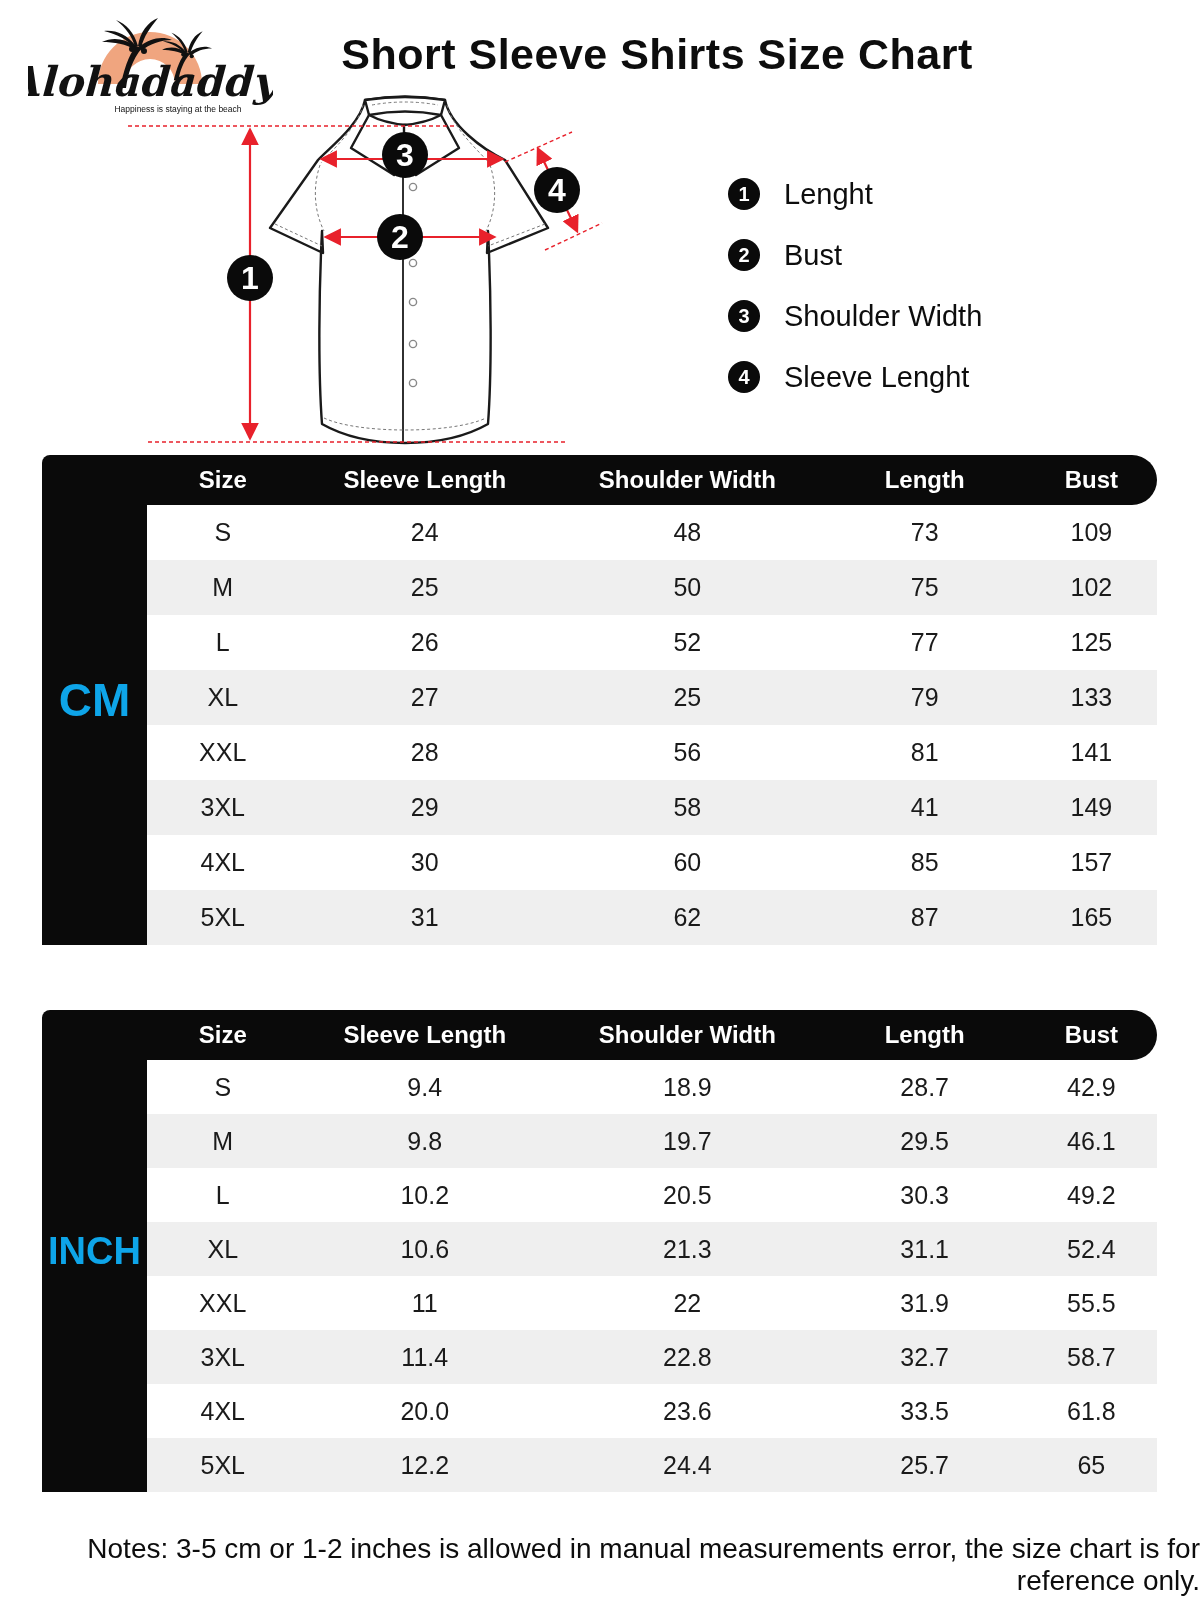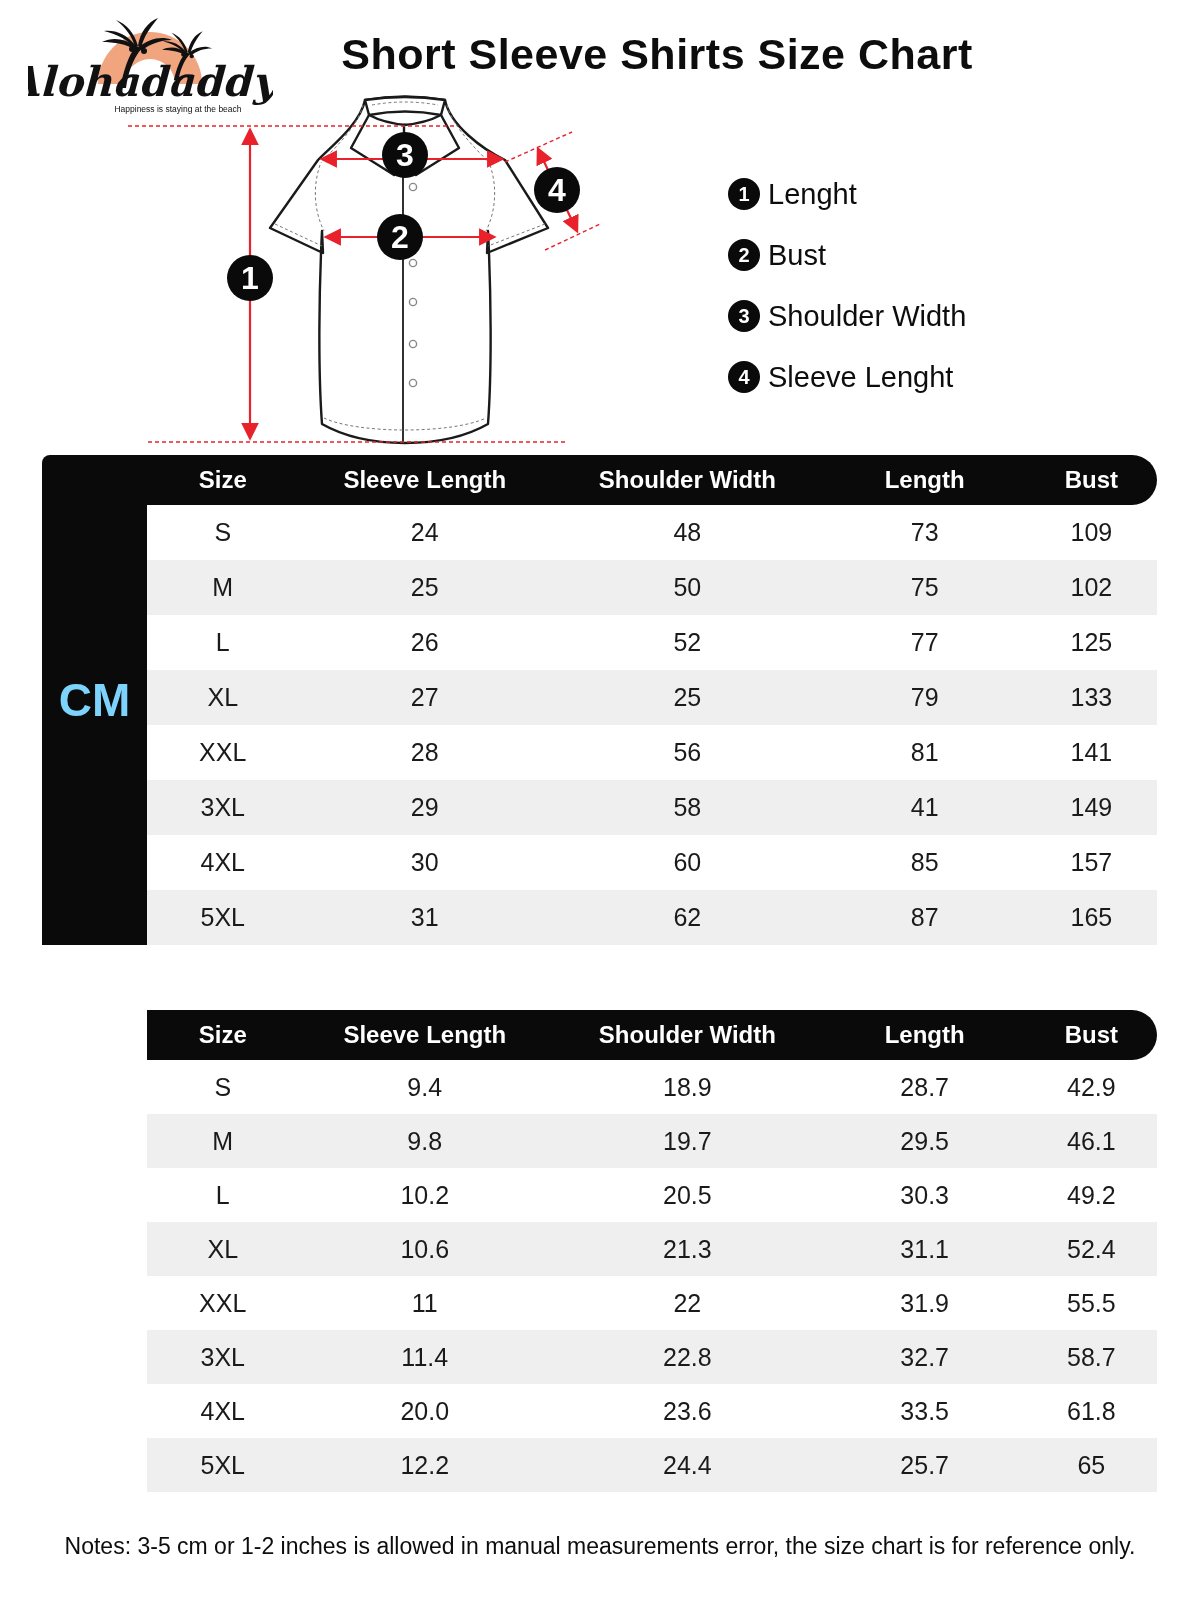--- a/index.html
+++ b/index.html
@@ -15,29 +15,29 @@
   }
   
   .diagram{position:absolute;left:110px;top:85px;width:520px;height:370px;}
   .legend{position:absolute;left:728px;top:178px;}
   .legend-item{display:flex;align-items:center;height:32px;margin-bottom:29px;}
   .legend-num{
     width:32px;height:32px;border-radius:50%;background:#0a0a0a;color:#fff;
     display:flex;align-items:center;justify-content:center;
     font-size:20px;font-weight:bold;flex:0 0 32px;
   }
-  .legend-label{font-size:29px;margin-left:8px;color:#0d0d0d;}
+  .legend-label{font-size:29px;margin-left:24px;color:#0d0d0d;}
   
   .size-table-wrap{position:absolute;left:42px;width:1115px;}
   .size-table-wrap.cm{top:455px;height:490px;}
   .size-table-wrap.inch{top:1010px;height:482px;}
   .unit-rail{
     position:absolute;left:0;top:0;bottom:0;width:105px;background:#0a0a0a;
     display:flex;align-items:center;justify-content:center;
-    color:#7dd3fc;font-weight:bold;border-top-left-radius:8px;
+    color:#0ea5e9;font-weight:bold;border-top-left-radius:8px;
   }
   .cm .unit-rail{font-size:46px;}
   .inch .unit-rail{font-size:38px;letter-spacing:0px;}
   table.size-table{
     position:absolute;left:105px;top:0;width:1010px;
     border-collapse:collapse;table-layout:fixed;
   }
   table.size-table thead tr{background:#0a0a0a;}
   table.size-table th{
     color:#fff;font-size:24px;font-weight:bold;height:50px;
@@ -51,22 +51,22 @@
   }
   table.size-table tbody tr:nth-child(even){background:#efefef;}
   table.size-table tbody tr:nth-child(odd){background:#ffffff;}
   table.size-table col.c1{width:15%;}
   table.size-table col.c2{width:25%;}
   table.size-table col.c3{width:27%;}
   table.size-table col.c4{width:20%;}
   table.size-table col.c5{width:13%;}
   
   .notes{
-    position:absolute;left:0;top:1533px;width:1200px;text-align:center;
-    font-size:23px;color:#0d0d0d;
+    position:absolute;left:0;top:1533px;width:1200px;text-align:right;
+    font-size:28px;color:#0d0d0d;
   }
 </style>
 </head>
 <body>
 
 <div class="logo">
   <svg width="245" height="115" viewBox="0 0 245 115">
 
     <path d="M 70,80 A 52,52 0 0 1 174,80 L 147,80 A 25,25 0 0 0 97,80 Z" fill="#f0a57f"></path>
 
@@ -272,20 +272,21 @@
           <td>31</td>
           <td>62</td>
           <td>87</td>
           <td>165</td>
         </tr>
       </tbody>
   </table>
 </div>
 
 <div class="size-table-wrap inch">
+  <div class="unit-rail">INCH</div>
   <table class="size-table">
     <colgroup>
         <col class="c1">
         <col class="c2">
         <col class="c3">
         <col class="c4">
         <col class="c5">
       </colgroup>
     <thead>
         <tr>

